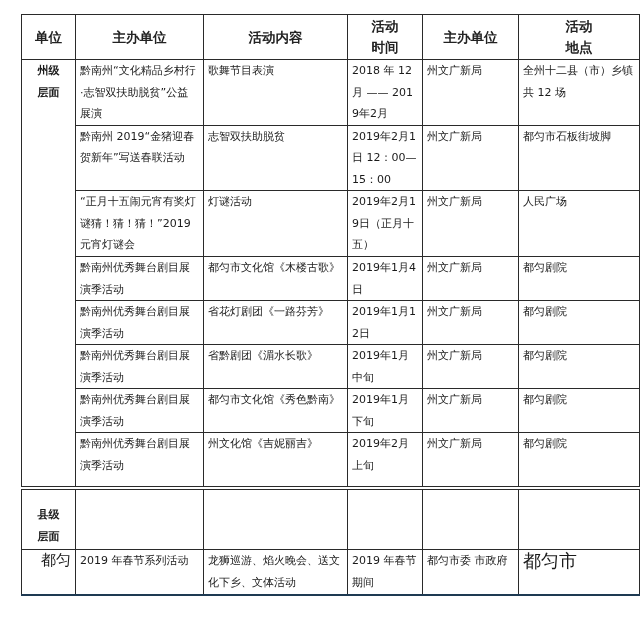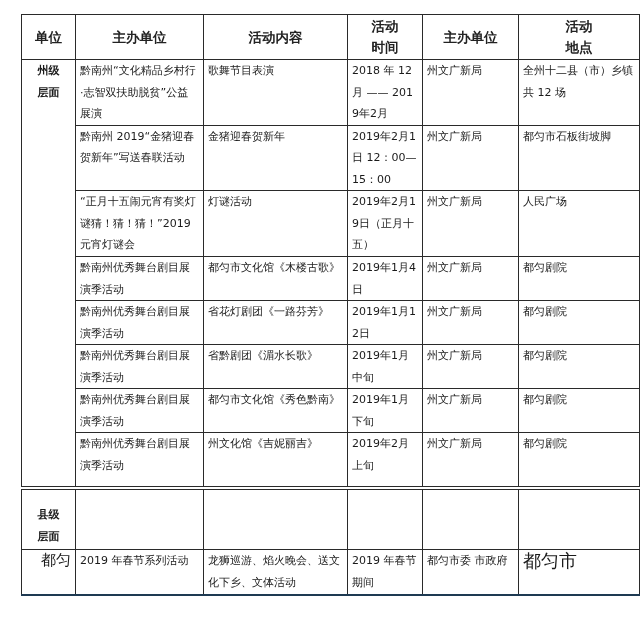--- a/index.html
+++ b/index.html
@@ -65,21 +65,21 @@
   <tr style="height:64px">
     <td class="unit" rowspan="8"><span>州级</span><br><span>层面</span></td>
     <td class="cell">黔南州“文化精品乡村行·志智双扶助脱贫”公益展演</td>
     <td class="cell">歌舞节目表演</td>
     <td class="cell">2018 年 12 月 —— 2019年2月</td>
     <td class="cell">州文广新局</td>
     <td class="cell">全州十二县（市）乡镇共 12 场</td>
   </tr>
   <tr style="height:63px">
     <td class="cell">黔南州 2019“金猪迎春贺新年”写送春联活动</td>
-    <td class="cell">金猪迎春贺新年</td>
+    <td class="cell">志智双扶助脱贫</td>
     <td class="cell">2019年2月1日 12：00—15：00</td>
     <td class="cell">州文广新局</td>
     <td class="cell">都匀市石板街坡脚</td>
   </tr>
   <tr style="height:66px">
     <td class="cell">“正月十五闹元宵有奖灯谜猜！猜！猜！”2019 元宵灯谜会</td>
     <td class="cell">灯谜活动</td>
     <td class="cell">2019年2月19日（正月十五）</td>
     <td class="cell">州文广新局</td>
     <td class="cell">人民广场</td>

